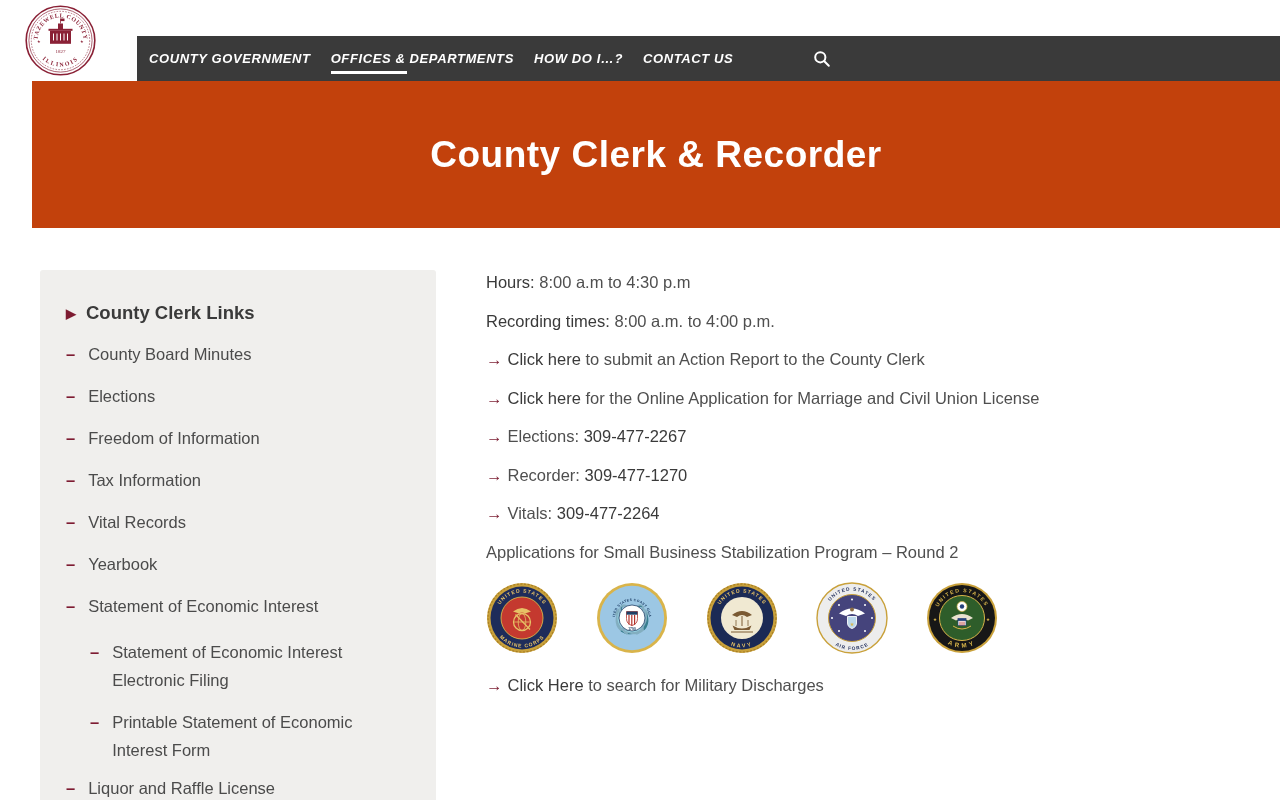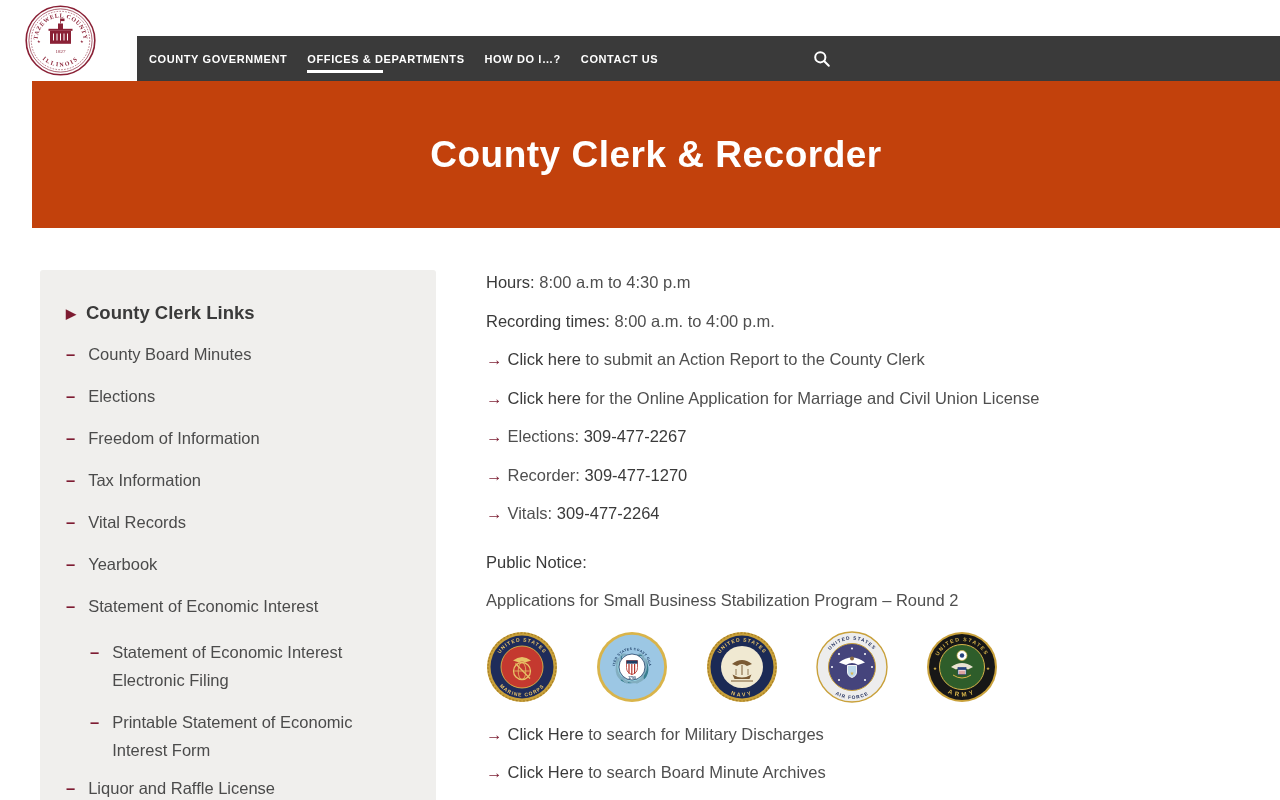--- a/index.html
+++ b/index.html
@@ -5,22 +5,22 @@
   * { box-sizing: border-box; }
   html, body { margin: 0; padding: 0; width: 1280px; height: 800px; }
   body { font-family: "Liberation Sans", sans-serif; background: #ffffff; overflow: hidden; }
   .page { position: relative; width: 1280px; height: 800px; background: #fff; }
 
   
   .header { position: relative; height: 81px; background: #fff; }
   .logo { position: absolute; left: 25px; top: 5px; width: 71px; height: 71px; cursor: pointer; }
   .navbar { position: absolute; left: 137px; right: 0; top: 36px; height: 45px;
             background: #3a3a3a; display: flex; align-items: center; }
-  .nav-item { color: #fff; font-size: 11px; font-weight: bold; letter-spacing: .6px;
-              margin-left: 20px; position: relative; cursor: pointer; white-space: nowrap; }
+  .nav-item { color: #fff; font-size: 13px; font-weight: bold; letter-spacing: .6px;
+              margin-left: 20px; position: relative; cursor: pointer; white-space: nowrap; font-style: italic; }
   .nav-item:first-of-type { margin-left: 12px; }
   .nav-item.active::after { content: ""; position: absolute; left: 0; top: calc(100% + 5px);
               width: 76px; height: 3px; background: #fff; }
   .search-btn { position: absolute; left: 676px; top: 0; height: 100%;
               display: flex; align-items: center; cursor: pointer; }
 
   
   .hero { height: 147px; background: #c2410c; display: flex; align-items: center; justify-content: center; margin-left: 32px; }
   .hero h1 { margin: 0; color: #fff; font-size: 37px; font-weight: bold; letter-spacing: .5px; }
 
@@ -153,21 +153,20 @@
       <p class="line"><strong>Hours:</strong> <span>8:00 a.m to 4:30 p.m</span></p>
       <p class="line"><strong>Recording times:</strong> <span>8:00 a.m. to 4:00 p.m.</span></p>
 
       <p class="line"><span class="arr">→</span><a class="blink">Click here</a> <span>to submit an Action Report to the County Clerk</span></p>
       <p class="line"><span class="arr">→</span><a class="blink">Click here</a> <span>for the Online Application for Marriage and Civil Union License</span></p>
 
       <p class="line"><span class="arr">→</span><span>Elections:</span> <strong>309-477-2267</strong></p>
       <p class="line"><span class="arr">→</span><span>Recorder:</span> <strong>309-477-1270</strong></p>
       <p class="line"><span class="arr">→</span><span>Vitals:</span> <strong>309-477-2264</strong></p>
 
-      <p class="line notice-h"><strong>Public Notice:</strong></p>
       <p class="line">Applications for Small Business Stabilization Program – Round 2</p>
 
       <div class="seals">
 
         <svg class="seal" viewBox="0 0 72 72">
           <defs>
             <path id="s1t" d="M 10.5,36 A 25.5,25.5 0 0 1 61.5,36"></path>
             <path id="s1b" d="M 6.5,36 A 29.5,29.5 0 0 0 65.5,36"></path>
           </defs>
           <circle cx="36" cy="36" r="35" fill="#c9a13b"></circle>
@@ -257,16 +256,15 @@
           <circle cx="36" cy="24.5" r="2.2" fill="#26427c"></circle>
           <path d="M25,36 q11,-8 22,0 l-5,2.5 q-6,-4 -12,0 z" fill="#e9e2d0"></path>
           <rect x="32" y="36.5" width="8" height="7" fill="#ffffff" stroke="#26427c" stroke-width="0.7"></rect>
           <rect x="32" y="36.5" width="8" height="2.4" fill="#26427c"></rect>
           <path d="M34,39.5 v4 M36,39.5 v4 M38,39.5 v4" stroke="#b3342c" stroke-width="0.9"></path>
           <path d="M27,44 q9,6 18,0" stroke="#d8b54a" stroke-width="1" fill="none"></path>
         </svg>
       </div>
 
       <p class="line"><span class="arr">→</span><a class="blink">Click Here</a> <span>to search for Military Discharges</span></p>
-      <p class="line"><span class="arr">→</span><a class="blink">Click Here</a> <span>to search Board Minute Archives</span></p>
     </main>
   </div>
 </div>
 
 </body></html>

